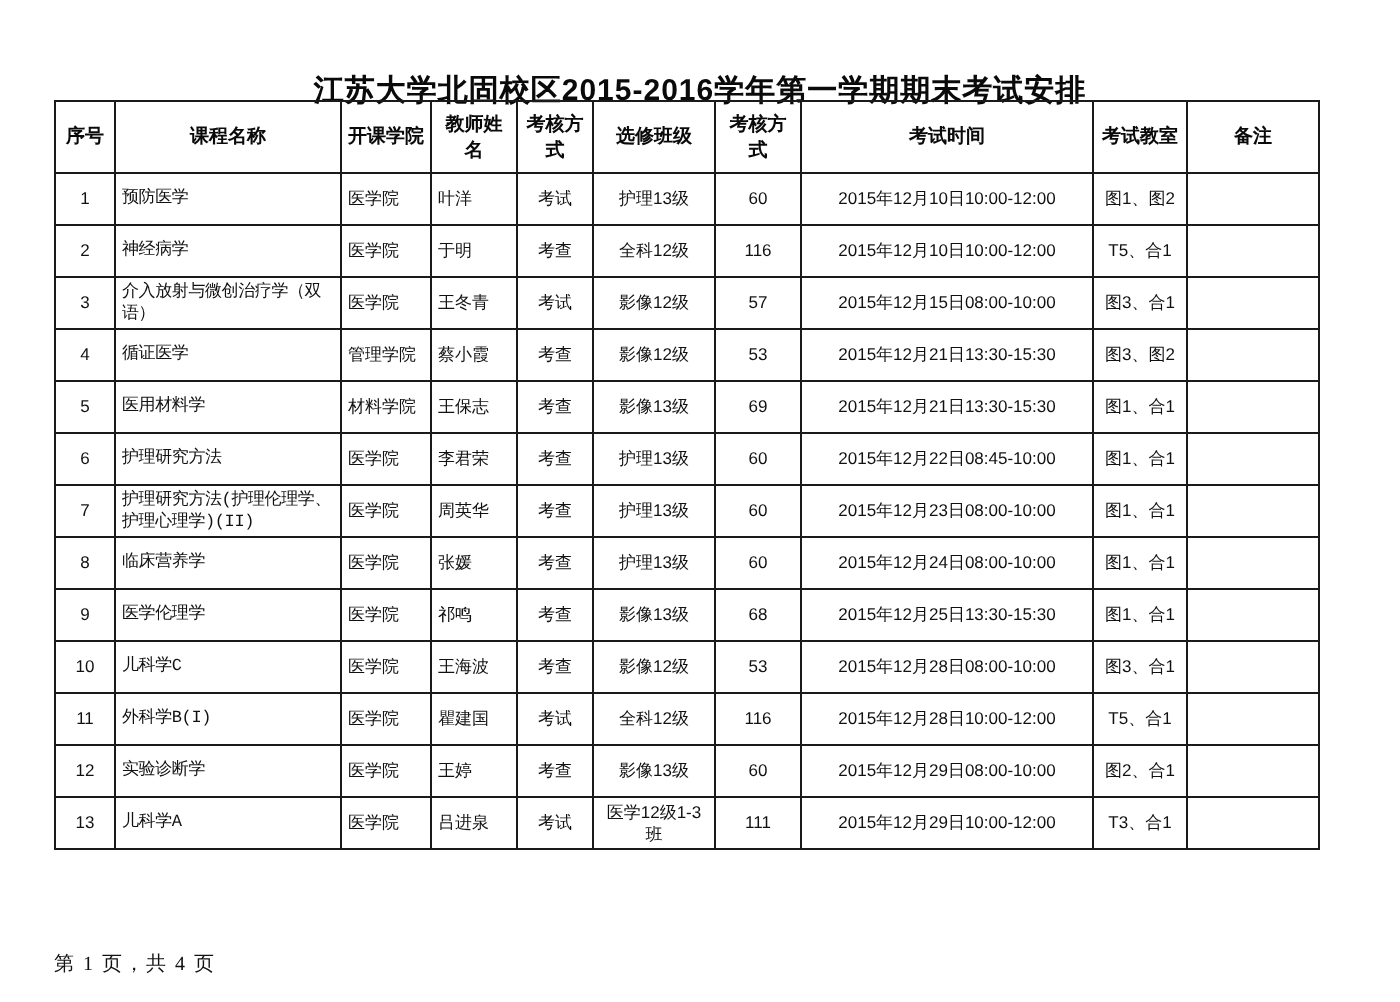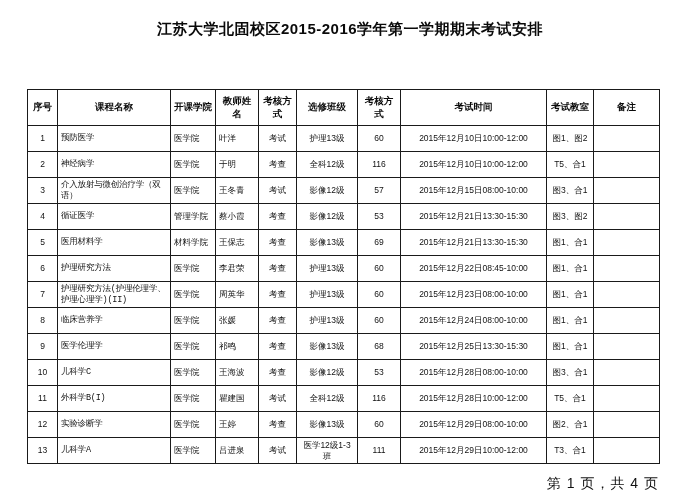--- a/index.html
+++ b/index.html
@@ -8,37 +8,36 @@
   .page {
     position: relative;
     width: 700px;
     height: 501px;
     background: #ffffff;
     color: #000000;
     overflow: hidden;
   }
   .doc-title {
     position: absolute;
-    top: 20px;
+    top: 36px;
     left: 0;
     width: 700px;
     text-align: center;
     font-size: 15px;
     font-weight: bold;
     letter-spacing: 0.5px;
     color: #0a0a0a;
   }
   table.exam-table {
     position: absolute;
     left: 27px;
     top: 50px;
     width: 632px;
     border-collapse: collapse;
     table-layout: fixed;
-    margin-top: 39px;
   }
   table.exam-table th, table.exam-table td {
     border: 1px solid #1a1a1a;
     vertical-align: middle;
     padding: 1px 3px;
     overflow: hidden;
   }
   table.exam-table th {
     height: 36px;
     font-size: 9.5px;
@@ -60,24 +59,25 @@
   
   td.c0, td.c4, td.c5, td.c6, td.c7, td.c8, td.c9 { text-align: center; }
   td.c1, td.c2, td.c3 { text-align: left; }
   td.c1 { font-size: 8px; letter-spacing: -0.2px; font-family: Liberation Mono, monospace; }
   td.c5, td.c8 { font-size: 8px; }
   .page-footer {
     position: absolute;
     top: 475px;
     left: 27px;
     width: 632px;
-    text-align: right;
-    font-size: 14px;
+    text-align: left;
+    font-size: 10px;
     color: #111111;
     letter-spacing: 1px;
+    font-family: Liberation Serif, serif;
   }
 </style>
 </head>
 <body>
 
 <div class="page">
 
   <div class="doc-title">江苏大学北固校区2015-2016学年第一学期期末考试安排</div>
 
   <table class="exam-table">

